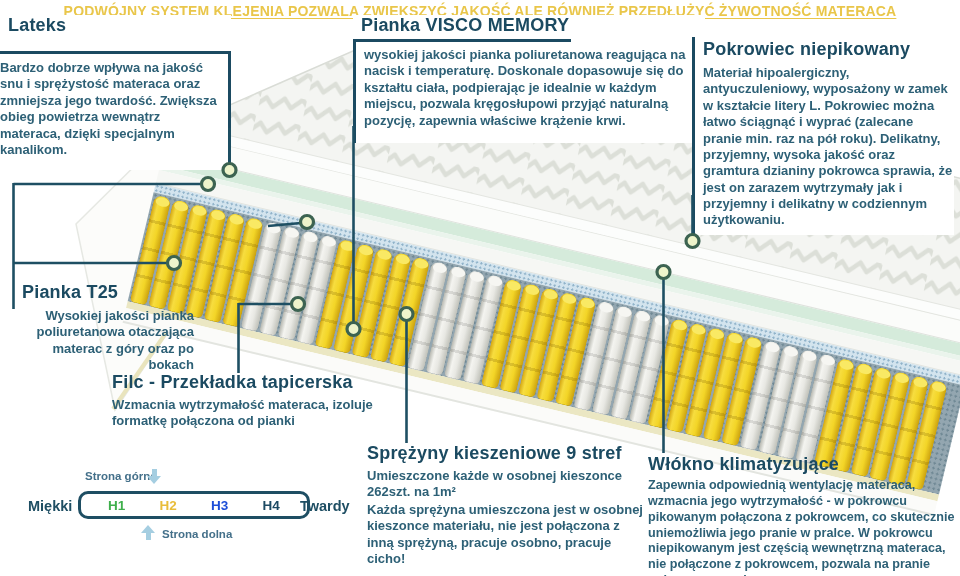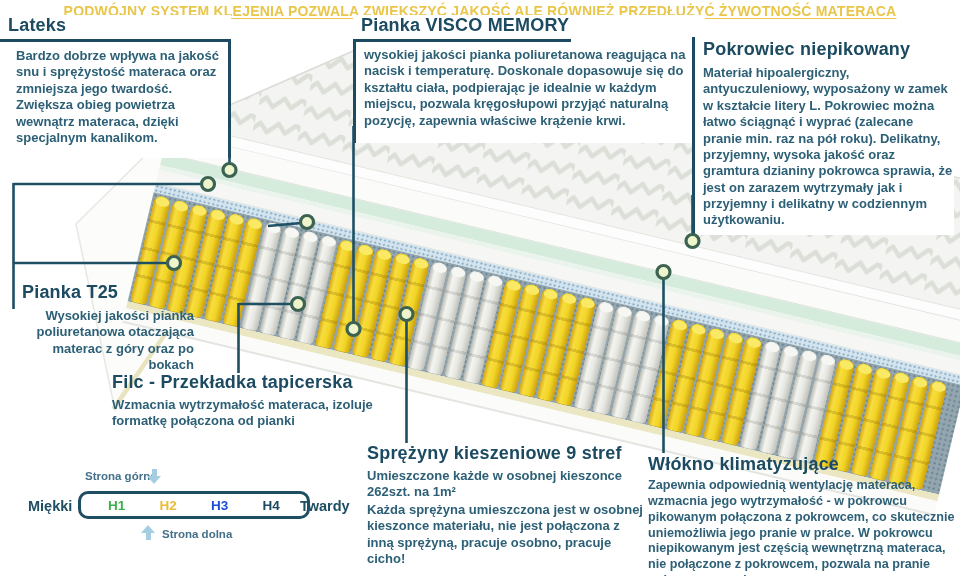--- a/index.html
+++ b/index.html
@@ -11,22 +11,22 @@
   
   #header-banner{left:0;top:3px;width:960px;text-align:center;
     font-size:14px;font-weight:bold;letter-spacing:.2px;
     color:#e9c64a;text-decoration:underline;text-underline-offset:2px;}
 
   
   .title{font-weight:bold;color:#1b4a61;font-size:18px;letter-spacing:.2px;}
   .body{font-weight:bold;color:#2d6076;font-size:13px;line-height:1.26;}
 
   #sec-lateks{left:0;top:15px;width:231px;background:#fff;}
-  #sec-lateks .title{padding:0 0 3px 8px;border-bottom:3px solid #1b4a61;}
-  #sec-lateks .body{border-right:3px solid #1b4a61;padding:6px 6px 12px 16px;min-height:76px;}
+  #sec-lateks .title{padding:0 0 15px 8px;border-bottom:3px solid #1b4a61;}
+  #sec-lateks .body{border-right:3px solid #1b4a61;padding:6px 6px 12px 0;min-height:76px;}
 
   #sec-visco{left:353px;top:15px;width:352px;background:#fff;}
   #sec-visco .title{display:inline-block;padding:0 2px 3px 8px;border-bottom:3px solid #1b4a61;}
   #sec-visco .body{border-left:3px solid #1b4a61;padding:5px 0 14px 8px;}
 
   #sec-pokrowiec{left:692px;top:37px;width:262px;background:#fff;
     border-left:3px solid #1b4a61;padding:2px 0 6px 8px;box-sizing:border-box;}
   #sec-pokrowiec .body{font-size:13px;margin-top:5px;}
 
   #sec-t25{left:22px;top:282px;width:172px;}

